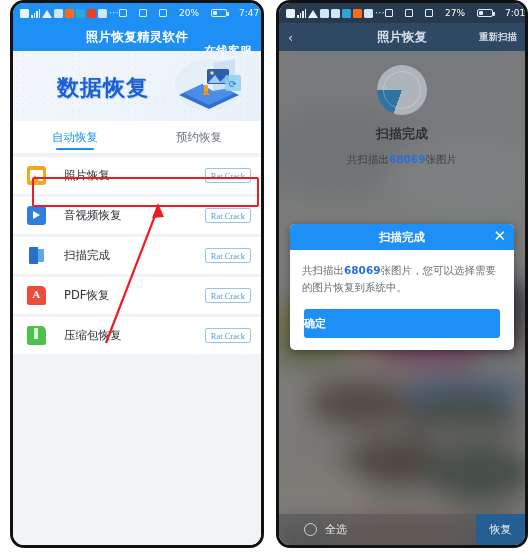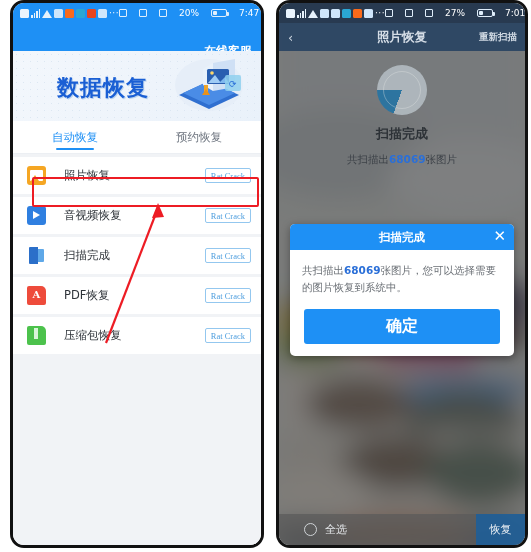--- a/index.html
+++ b/index.html
@@ -151,21 +151,21 @@
     background: #fff; border-radius: 5px; overflow: hidden;
     box-shadow: 0 2px 9px rgba(0,0,0,.35);
   }
   .dlg-head { background: #1E90F5; height: 26px; display:flex; align-items:center;
               justify-content:center; position: relative;}
   .dlg-head .t { color:#fff; font-size:11.5px; font-weight:bold;}
   .dlg-head .x { position:absolute; right:8px; top:3px; color:#fff; font-size:15px; line-height:19px;}
   .dlg-body { padding: 12px 12px 4px; font-size: 10.5px; color: #6b7076; line-height: 1.65; }
   .dlg-body b { color: #2a6fd8; }
   .dlg-foot { padding: 8px 14px 12px; }
-  .dlg-btn { background: #1E90F5; color:#fff; text-align:center; font-size:16px;
+  .dlg-btn { background: #1E90F5; color:#fff; text-align:left; font-size:11px;
              font-weight:bold; padding: 7px 0; border-radius: 3px; }
 
   .r-bottom {
     position: absolute; left: 0; right: 0; bottom: 0; height: 31px; z-index: 6;
     display: flex; align-items: center; background: rgba(90,90,90,.72); padding-left: 16px;
   }
   .r-bottom .chk { width: 13px; height: 13px; border-radius: 50%;
                    border: 1.5px solid #cfd3d6; margin-left: 9px; }
   .r-bottom .all { margin-left: 8px; font-size: 11px; color: #e6e9ec; }
   .r-bottom .recover { margin-left: auto; width: 49px; height: 100%;
@@ -204,20 +204,21 @@
             <span class="sb-sq"></span>
             <span>20%</span>
             <span class="batt">
                 <i></i>
               </span>
             <span>7:47</span>
           </div>
         </div>
 
         <div class="l-header">
+          <span class="title">照片恢复精灵软件</span>
           <span class="svc">在线客服</span>
         </div>
       </div>
 
       <div class="banner">
         <div class="banner-dots"></div>
         <div class="banner-title">数据恢复</div>
         <svg class="banner-art" viewBox="0 0 92 64">
           <ellipse cx="46" cy="30" rx="34" ry="26" fill="#e6eef8"></ellipse>
           <polygon points="46,54 16,40 46,26 76,40" fill="#2f6fd0"></polygon>

